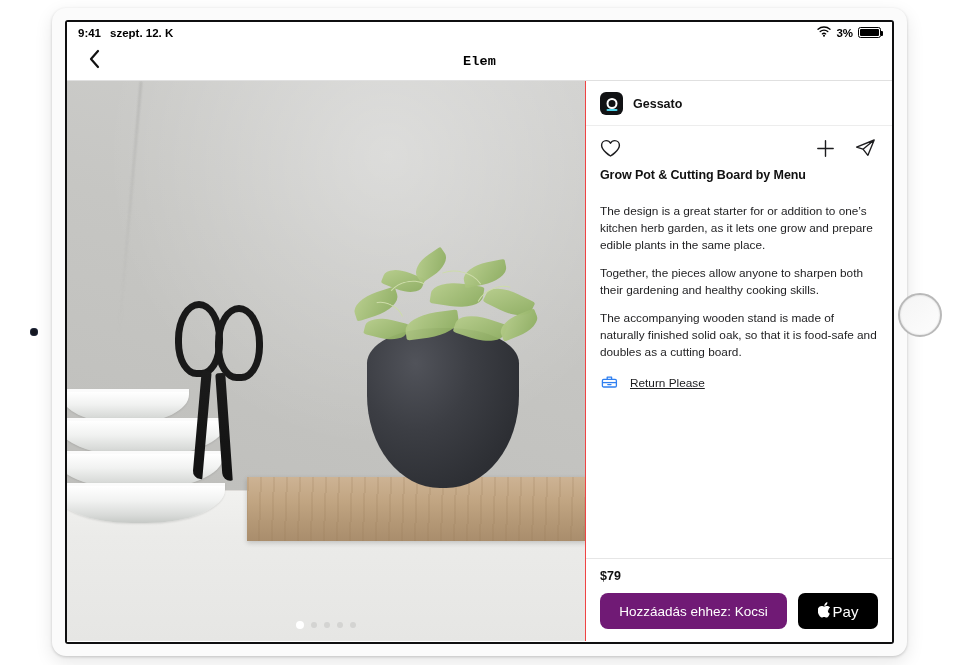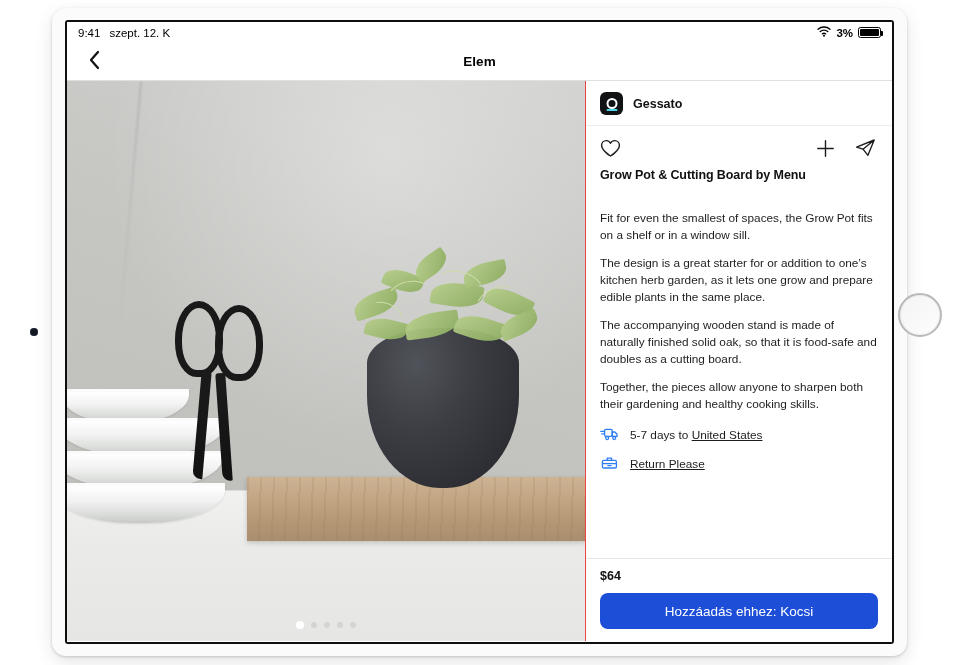--- a/index.html
+++ b/index.html
@@ -52,21 +52,21 @@
   }
 
   
   #status-bar {
     height: 21px;
     display: flex; align-items: center;
     padding: 0 11px;
     font-size: 11.5px; color: #000;
     background: #fff;
   }
-  #status-left { display: flex; align-items: flex-end; gap: 9px; font-weight: 400; }
+  #status-left { display: flex; align-items: flex-end; gap: 9px; font-weight: 700; }
   #status-right { margin-left: auto; display: flex; align-items: center; gap: 5px; font-weight: 600; }
   .wifi-glyph { font-size: 12px; line-height: 1; }
   .battery {
     position: relative;
     width: 23px; height: 11px;
     border: 1px solid #000; border-radius: 2.5px;
   }
   .battery::after {
     content: ""; position: absolute;
     right: -3px; top: 3px; width: 2px; height: 5px;
@@ -77,20 +77,21 @@
     width: 19px; background: #000; border-radius: 1px;
   }
 
   
   #nav-bar {
     height: 38px;
     display: flex; align-items: center;
     border-bottom: 1px solid #e0e0e0;
     background: #fff;
     position: relative;
+    font-family: Liberation Mono, monospace;
   }
   #back-button {
     position: absolute; left: 10px;
     width: 34px; height: 34px;
     display: flex; align-items: center; justify-content: center;
     cursor: pointer;
   }
   #nav-title {
     width: 100%; text-align: center;
     font-size: 13.5px; font-weight: 600; color: #000;
@@ -227,21 +228,21 @@
   #action-right { margin-left: auto; display: flex; align-items: center; gap: 20px; }
   .icon-btn { cursor: pointer; display: flex; align-items: center; justify-content: center; }
 
   #product-scroll {
     flex: 1;
     overflow: hidden;
     padding: 0 14px 6px 14px;
   }
   #product-title {
     font-size: 12.5px; font-weight: 700; color: #111;
-    margin-bottom: 28px; letter-spacing: -0.1px;
+    margin-bottom: 21px; letter-spacing: -0.1px;
   }
   .para {
     font-size: 11.8px; line-height: 1.44; color: #1d1d1f;
     margin-bottom: 11px;
   }
   .para.bold { font-weight: 600; }
 
   #shipping-rows { margin-top: 14px; }
   .ship-row {
     display: flex; align-items: center; gap: 11px;
@@ -253,21 +254,21 @@
   #purchase-bar {
     border-top: 1px solid #e6e6e6;
     padding: 10px 14px 12px 14px;
   }
   #price { font-size: 12.5px; font-weight: 700; color: #111; margin-bottom: 10px; }
   #buttons { display: flex; align-items: center; gap: 11px; }
   #add-to-cart {
     flex: 1;
     height: 36px;
     border: none; border-radius: 8px;
-    background: #1d4ed8;
+    background: #701a75;
     color: #ffffff;
     font-family: "Liberation Sans", sans-serif;
     font-size: 13.5px;
     cursor: pointer;
     display: flex; align-items: center; justify-content: center;
   }
   #apple-pay {
     width: 80px; height: 36px;
     border: none; border-radius: 7px;
     background: #000;
@@ -390,56 +391,52 @@
                 <svg width="21" height="20" viewBox="0 0 21 20" fill="none">
                   <path d="M19.2 2L1.6 9.1l6.4 2.1M19.2 2L8 11.2M19.2 2l-6.3 15.3-4.9-6.1" stroke="#1d1d1f" stroke-width="1.35" stroke-linejoin="round" stroke-linecap="round"></path>
                 </svg>
               </span>
             </div>
           </div>
 
           <div id="product-scroll">
             <div id="product-title">Grow Pot &amp; Cutting Board by Menu</div>
 
-            <p class="para">Fit for even the smallest of spaces, the Grow Pot fits on a shelf or in a window sill.</p>
             <p class="para">The design is a great starter for or addition to one’s kitchen herb garden, as it lets one grow and prepare edible plants in the same place.</p>
+            <p class="para">Together, the pieces allow anyone to sharpen both their gardening and healthy cooking skills.</p>
             <p class="para">The accompanying wooden stand is made of naturally finished solid oak, so that it is food-safe and doubles as a cutting board.</p>
-            <p class="para">Together, the pieces allow anyone to sharpen both their gardening and healthy cooking skills.</p>
 
             <div id="shipping-rows">
-              <div class="ship-row">
-                <span>
-                  <svg width="19" height="14" viewBox="0 0 19 14" fill="none">
-                    <rect x="4.6" y="2.4" width="7.6" height="7" rx="1.3" stroke="#2f7ff0" stroke-width="1.3"></rect>
-                    <path d="M12.2 5h2.6l2.2 2.3v2.1h-4.8V5z" stroke="#2f7ff0" stroke-width="1.3" stroke-linejoin="round"></path>
-                    <circle cx="7.2" cy="11" r="1.5" stroke="#2f7ff0" stroke-width="1.3"></circle>
-                    <circle cx="14.2" cy="11" r="1.5" stroke="#2f7ff0" stroke-width="1.3"></circle>
-                    <path d="M0.8 4.4h3.2M1.8 6.8h2.2" stroke="#2f7ff0" stroke-width="1.3" stroke-linecap="round"></path>
-                  </svg>
-                </span>
-                <span><span>5-7 days to </span><span class="ship-link">United States</span></span>
-              </div>
               <div class="ship-row">
                 <span>
                   <svg width="19" height="14" viewBox="0 0 19 14" fill="none">
                     <rect x="2.4" y="4.4" width="14" height="7.6" rx="1.3" stroke="#2f7ff0" stroke-width="1.3"></rect>
                     <path d="M2.4 7.6h14" stroke="#2f7ff0" stroke-width="1.3"></path>
                     <path d="M7.2 4.4V2.2h4.4v2.2" stroke="#2f7ff0" stroke-width="1.3" stroke-linejoin="round"></path>
                     <path d="M7.8 9.6h3.2" stroke="#2f7ff0" stroke-width="1.3" stroke-linecap="round"></path>
                   </svg>
                 </span>
                 <span class="ship-link">Return Please</span>
               </div>
             </div>
           </div>
 
           <div id="purchase-bar">
-            <div id="price">$64</div>
+            <div id="price">$79</div>
             <div id="buttons">
               <button id="add-to-cart">Hozzáadás ehhez: Kocsi</button>
+              <button id="apple-pay">
+                <span class="apple-glyph">
+                  <svg width="13" height="16" viewBox="0 0 13 16" fill="#fff">
+                    <path d="M10.4 8.5c0-2 1.6-2.9 1.7-3-0.9-1.4-2.4-1.5-2.9-1.6-1.2-.1-2.4.7-3 .7-.6 0-1.6-.7-2.6-.7C2.3 3.9 1 4.7.3 6.1c-1.3 2.3-.3 5.7 1 7.5.6.9 1.4 1.9 2.4 1.9.9 0 1.3-.6 2.4-.6 1.1 0 1.4.6 2.4.6 1 0 1.7-.9 2.3-1.8.7-1 1-2.1 1-2.1-.1 0-2-0.8-2-3.1z"></path>
+                    <path d="M8.6 2.7c.5-.6.9-1.5.8-2.4-.8 0-1.7.5-2.2 1.2-.5.6-.9 1.5-.8 2.4.9.1 1.7-.5 2.2-1.2z"></path>
+                  </svg>
+                </span>
+                <span>Pay</span>
+              </button>
             </div>
           </div>
 
         </div>
       </div>
 
     </div>
   </div>
   <div id="front-camera"></div>
   <div id="home-button"></div>

